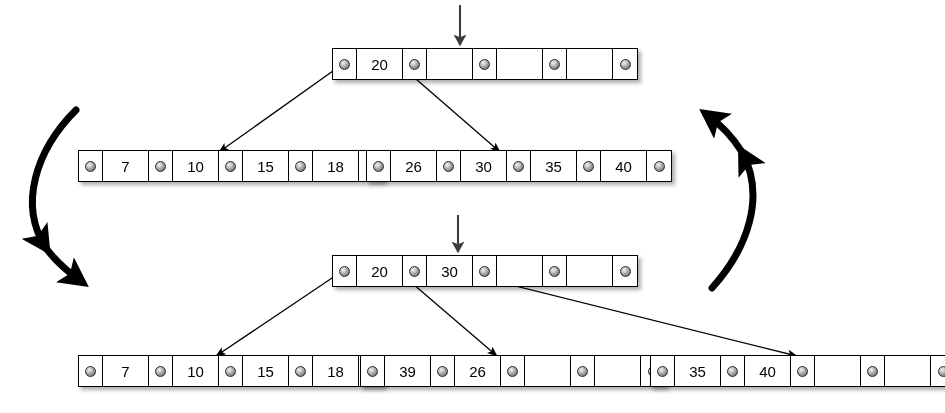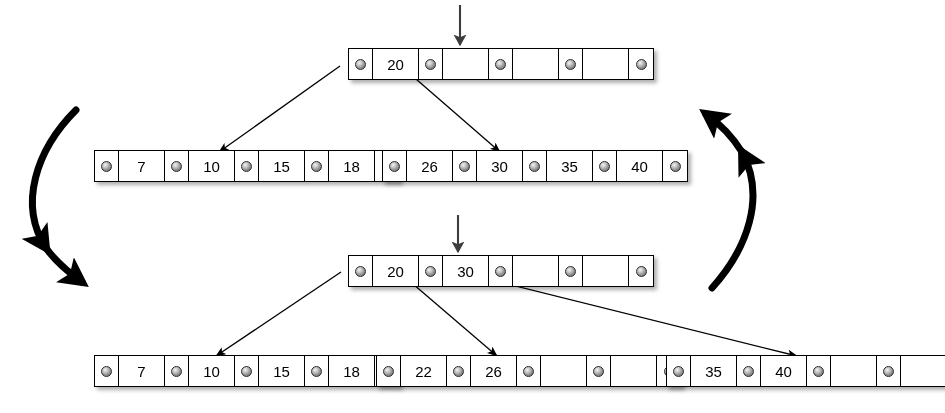--- a/index.html
+++ b/index.html
@@ -19,21 +19,20 @@
   
   .node {
     position: absolute;
     display: flex;
     height: 32px;
     box-sizing: border-box;
     border: 1.5px solid #000000;
     background: #ffffff;
     box-shadow: 3px 3px 4px rgba(0,0,0,0.32);
     z-index: 5;
-    margin-left: 16px;
   }
   .cell {
     box-sizing: border-box;
     border-right: 1.5px solid #000000;
     height: 100%;
     display: flex;
     align-items: center;
     justify-content: center;
     background: #ffffff;
   }
@@ -210,21 +209,21 @@
       <div class="cell val">18</div>
       <div class="cell ptr">
         <span class="dot"></span>
       </div>
     </div>
 
   <div class="node" style="left:360px; top:355px;">
       <div class="cell ptr">
         <span class="dot"></span>
       </div>
-      <div class="cell val">22</div>
+      <div class="cell val">39</div>
       <div class="cell ptr">
         <span class="dot"></span>
       </div>
       <div class="cell val">26</div>
       <div class="cell ptr">
         <span class="dot"></span>
       </div>
       <div class="cell val empty"></div>
       <div class="cell ptr">
         <span class="dot"></span>

